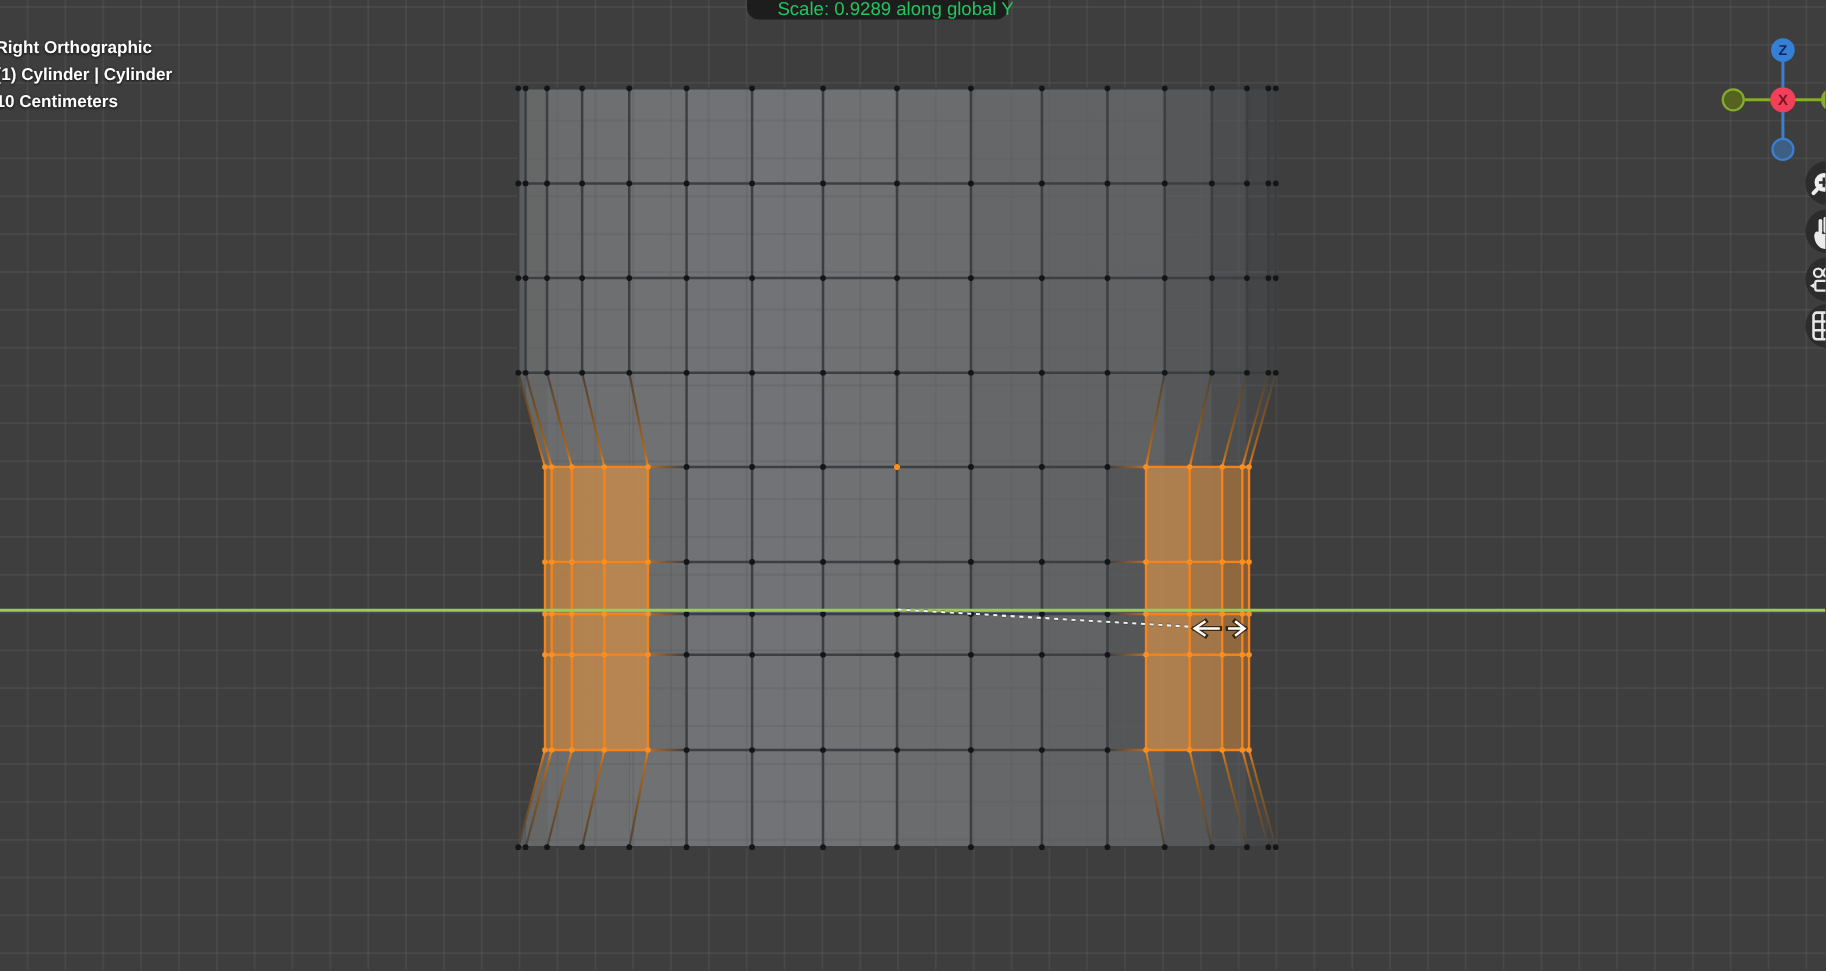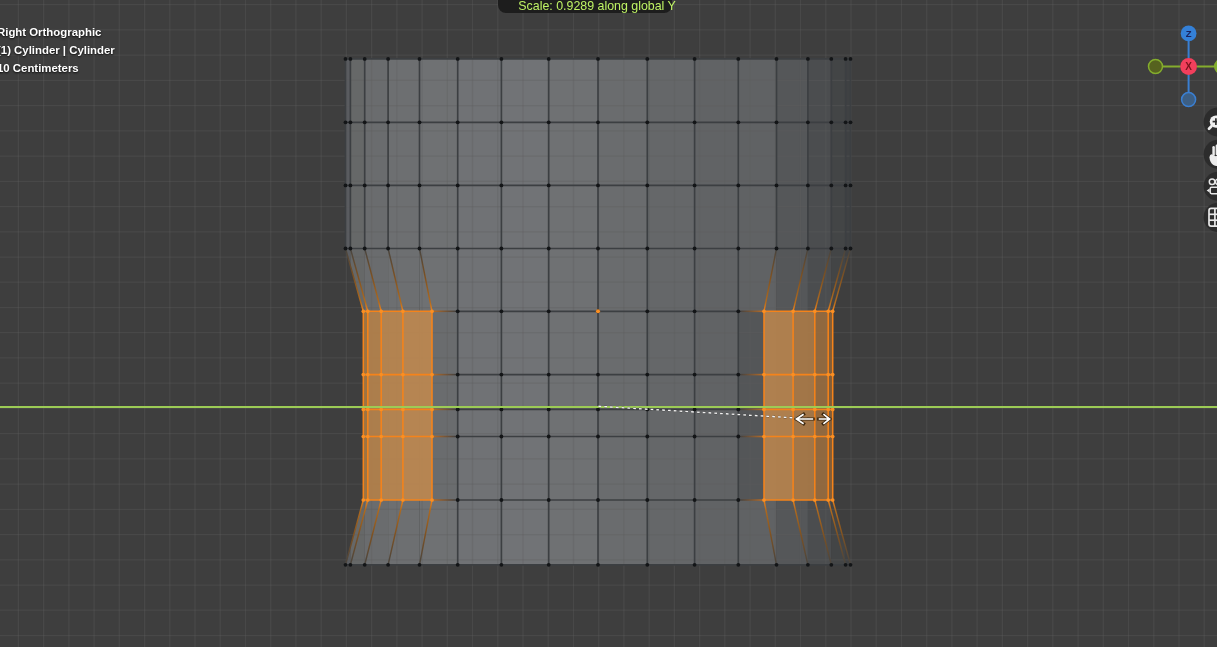--- a/index.html
+++ b/index.html
@@ -4,21 +4,21 @@
 <style>
   html,body { margin:0; padding:0; }
   body { width:1217px; height:647px; overflow:hidden; position:relative;
          font-family:"Liberation Sans", sans-serif; background:#3e3e3e; }
   #wrap { position:absolute; top:0; left:0; width:1217px; height:647px; }
   .ovl { position:absolute; white-space:nowrap; }
   .tl { color:#ffffff; font-size:11.4px; font-weight:bold;
         text-shadow:0 1px 2px rgba(0,0,0,0.85); letter-spacing:0px; }
   #hdr { left:497.8px; top:-12.2px; width:174.5px; height:25px; background:#1d1d1d;
          border-radius:8px; display:flex; align-items:flex-end; justify-content:center; }
-  #hdr span { color:#bef264; font-size:12.4px; padding-bottom:0px;margin-left:24px; }
+  #hdr span { color:#22c55e; font-size:12.4px; padding-bottom:0px;margin-left:24px; }
 </style>
 </head>
 <body>
 <div id="wrap">
 <svg width="1217" height="647" viewBox="0 0 1217 647">
 <defs>
 <linearGradient id="ftop" x1="0" y1="248.5" x2="0" y2="311.3" gradientUnits="userSpaceOnUse">
           <stop offset="0" stop-color="#464440"></stop>
           <stop offset="0.45" stop-color="#7d5122"></stop>
           <stop offset="0.85" stop-color="#b06a1e"></stop>

